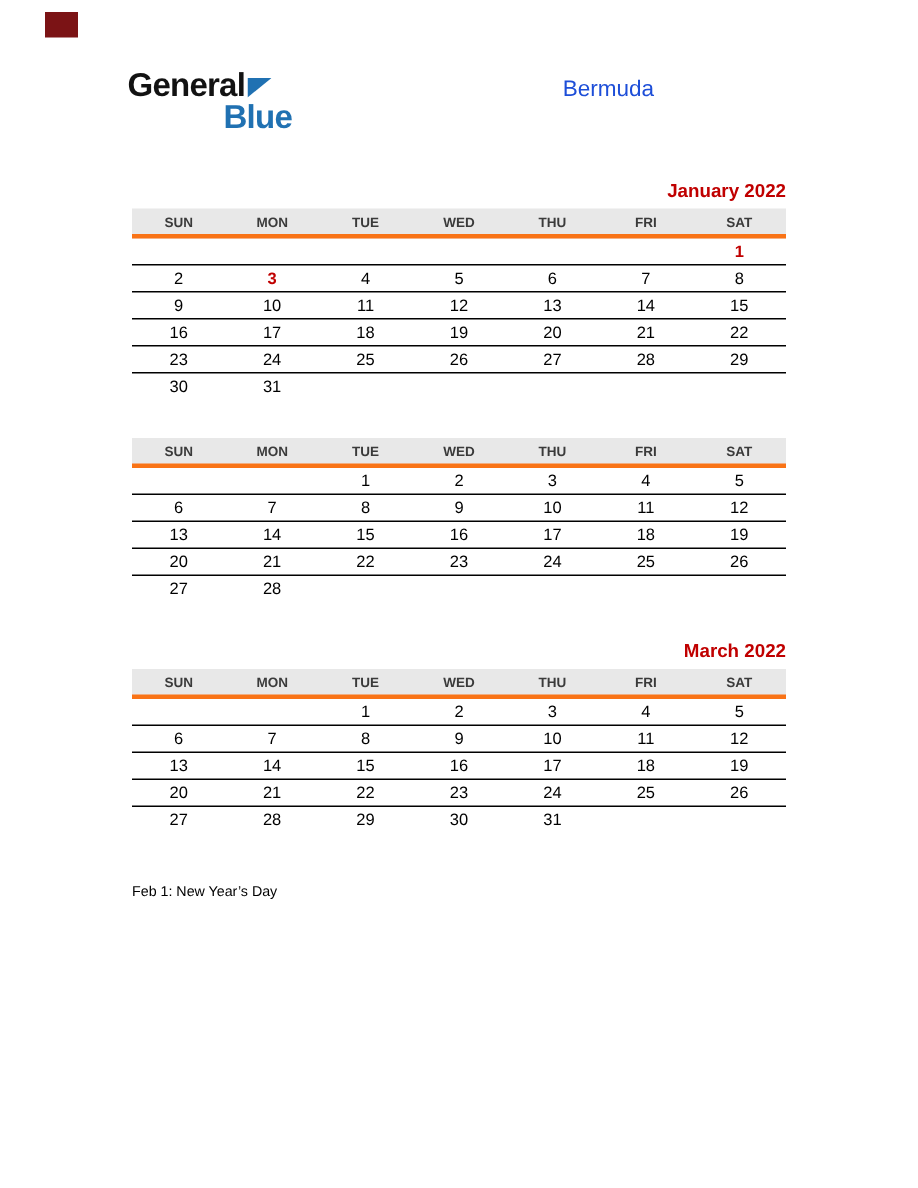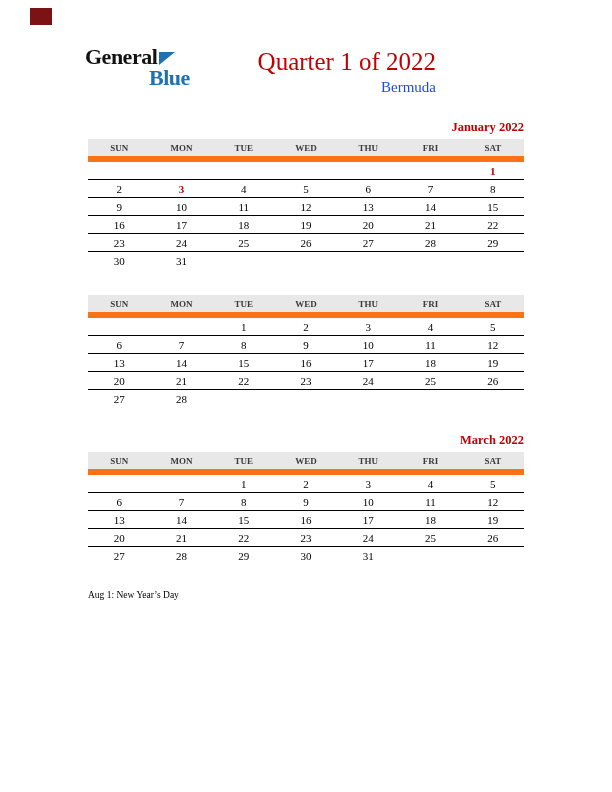--- a/index.html
+++ b/index.html
@@ -1,20 +1,20 @@
 <!DOCTYPE html>
 <html><head>
 <meta charset="utf-8">
 <style>
   html,body { margin:0; padding:0; background:#ffffff; }
   .page {
     position:relative;
     width:524px; height:792px;
     background:#ffffff;
-    font-family:Liberation Serif, serif;
+    font-family:Liberation Sans, sans-serif;
     color:#1a1a1a;
     overflow:hidden;
   }
   
   .corner-mark {
     position:absolute; left:30px; top:8px;
     width:22px; height:17px;
     background:#7b1315;
   }
   
@@ -35,21 +35,21 @@
   
   .months { position:absolute; left:88px; top:120px; width:436px; }
   .month { margin:0 0 26px 0; }
   .month-title {
     margin:0 0 5px 0; font-size:12.5px; font-weight:bold; line-height:14px;text-align:right;
   }
   .cal-header {
     display:grid; grid-template-columns:repeat(7,1fr);
     height:17px; align-items:center; text-align:center;
     font-size:9px; font-weight:bold; color:#3a3a3a;
-    border-bottom:6px solid #f97316;
+    border-bottom:3px solid #f97316;
   }
   .cal-row {
     display:grid; grid-template-columns:repeat(7,1fr);
     height:17px; align-items:center; text-align:center;
     font-size:11px; color:#000;
     border-bottom:1px solid #000;
   }
   .cal-row:last-child { border-bottom:none; }
   .holiday { font-weight:bold; }
   
@@ -69,21 +69,20 @@
       <span class="logo-flag">
         <svg width="16" height="14" viewBox="0 0 16 14" aria-hidden="true">
           <polygon points="0,0 16,0 0,13" fill="#2071b2"></polygon>
         </svg>
       </span>
     </div>
     <div class="logo-line2" style="color:#2071b2">Blue</div>
   </div>
 
   <div class="title-block">
-    <h1 class="page-title" style="color:#c00000">Quarter 1 of 2022</h1>
     <div class="page-subtitle">Bermuda</div>
   </div>
 
   <div class="months" id="months">
       <section class="month">
         <h2 class="month-title" style="color: rgb(192, 0, 0);">January 2022</h2>
         <div class="cal-header" style="background: rgb(232, 232, 232);">
           <span>SUN</span>
           <span>MON</span>
           <span>TUE</span>
@@ -256,16 +255,16 @@
           <span>29</span>
           <span>30</span>
           <span>31</span>
           <span></span>
           <span></span>
         </div>
       </section>
     </div>
 
   <div class="footnotes" id="footnotes">
-      <div class="footnote">Aug 1: New Year’s Day</div>
+      <div class="footnote">Feb 1: New Year’s Day</div>
     </div>
 
 </div>
 
 </body></html>

